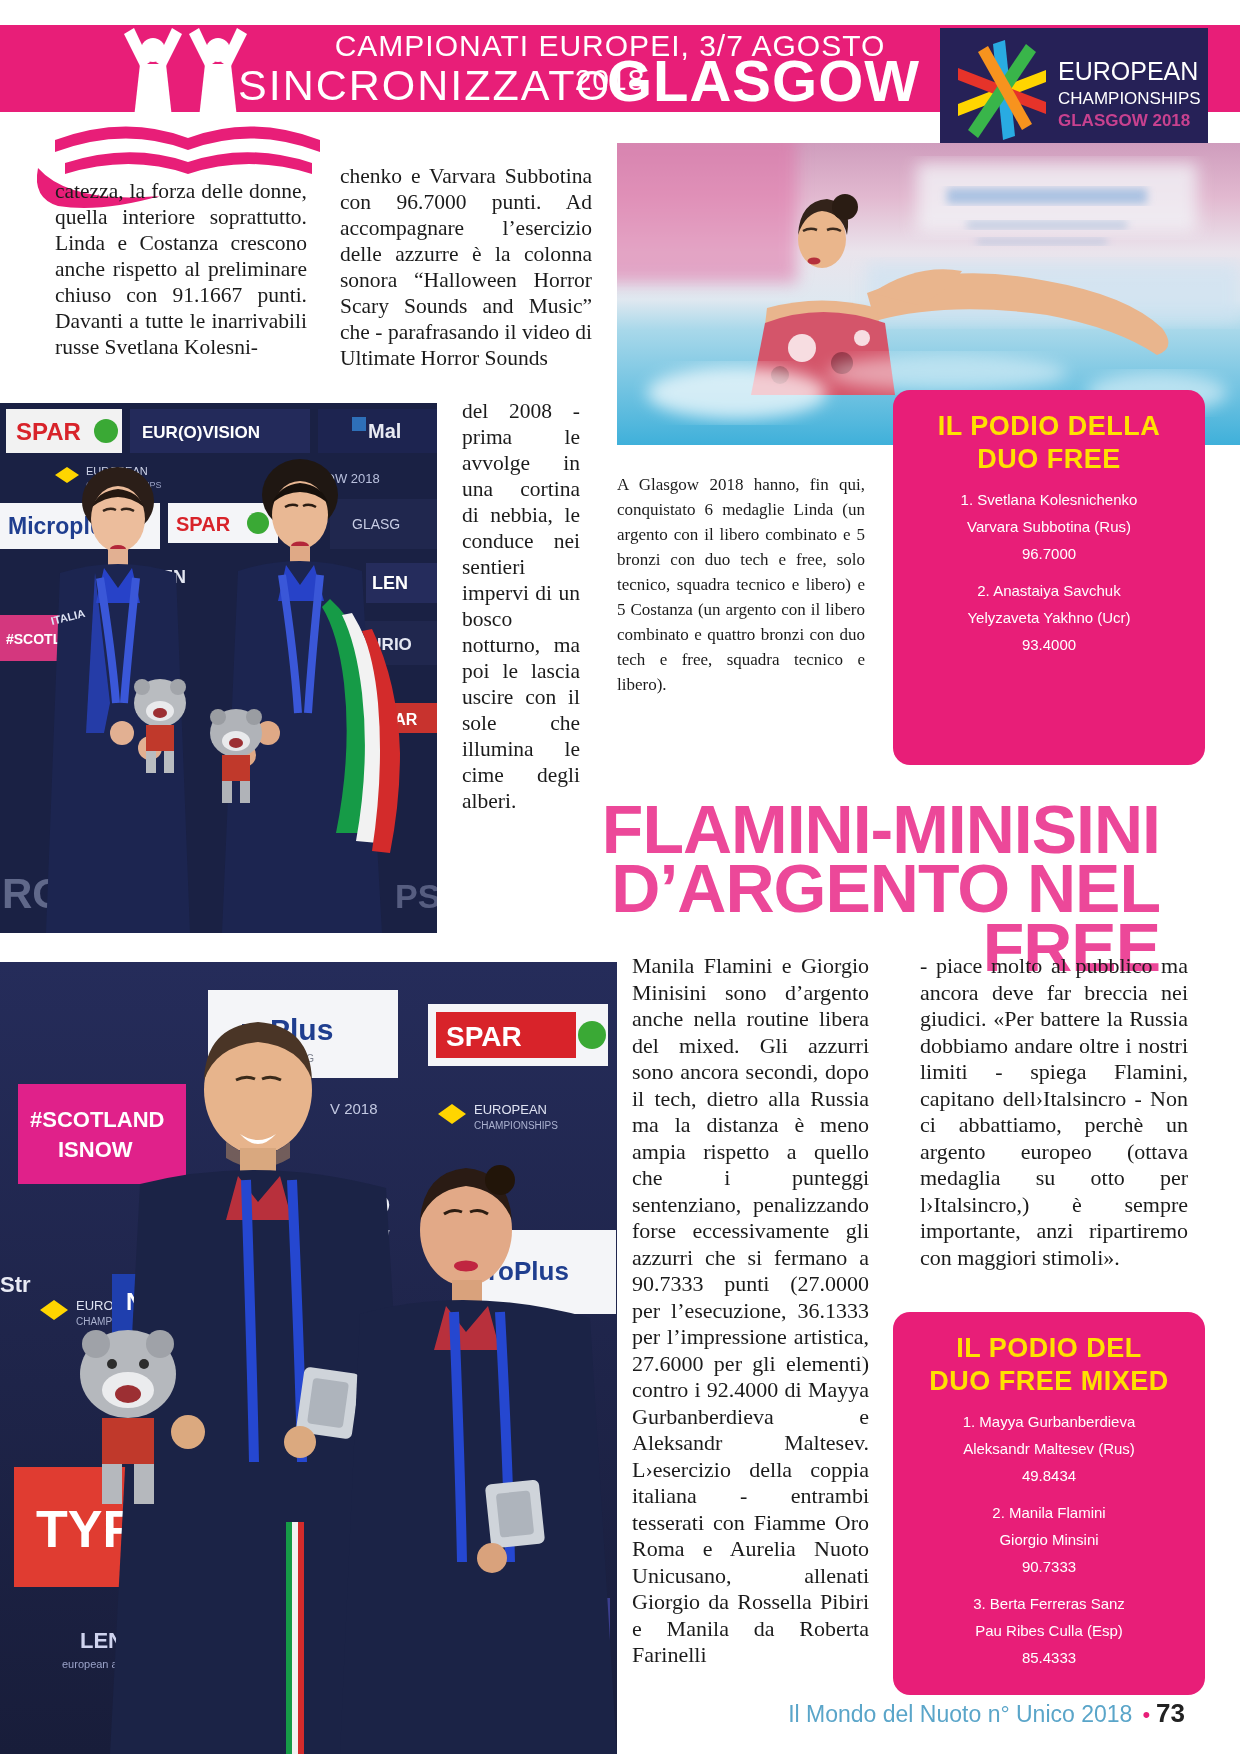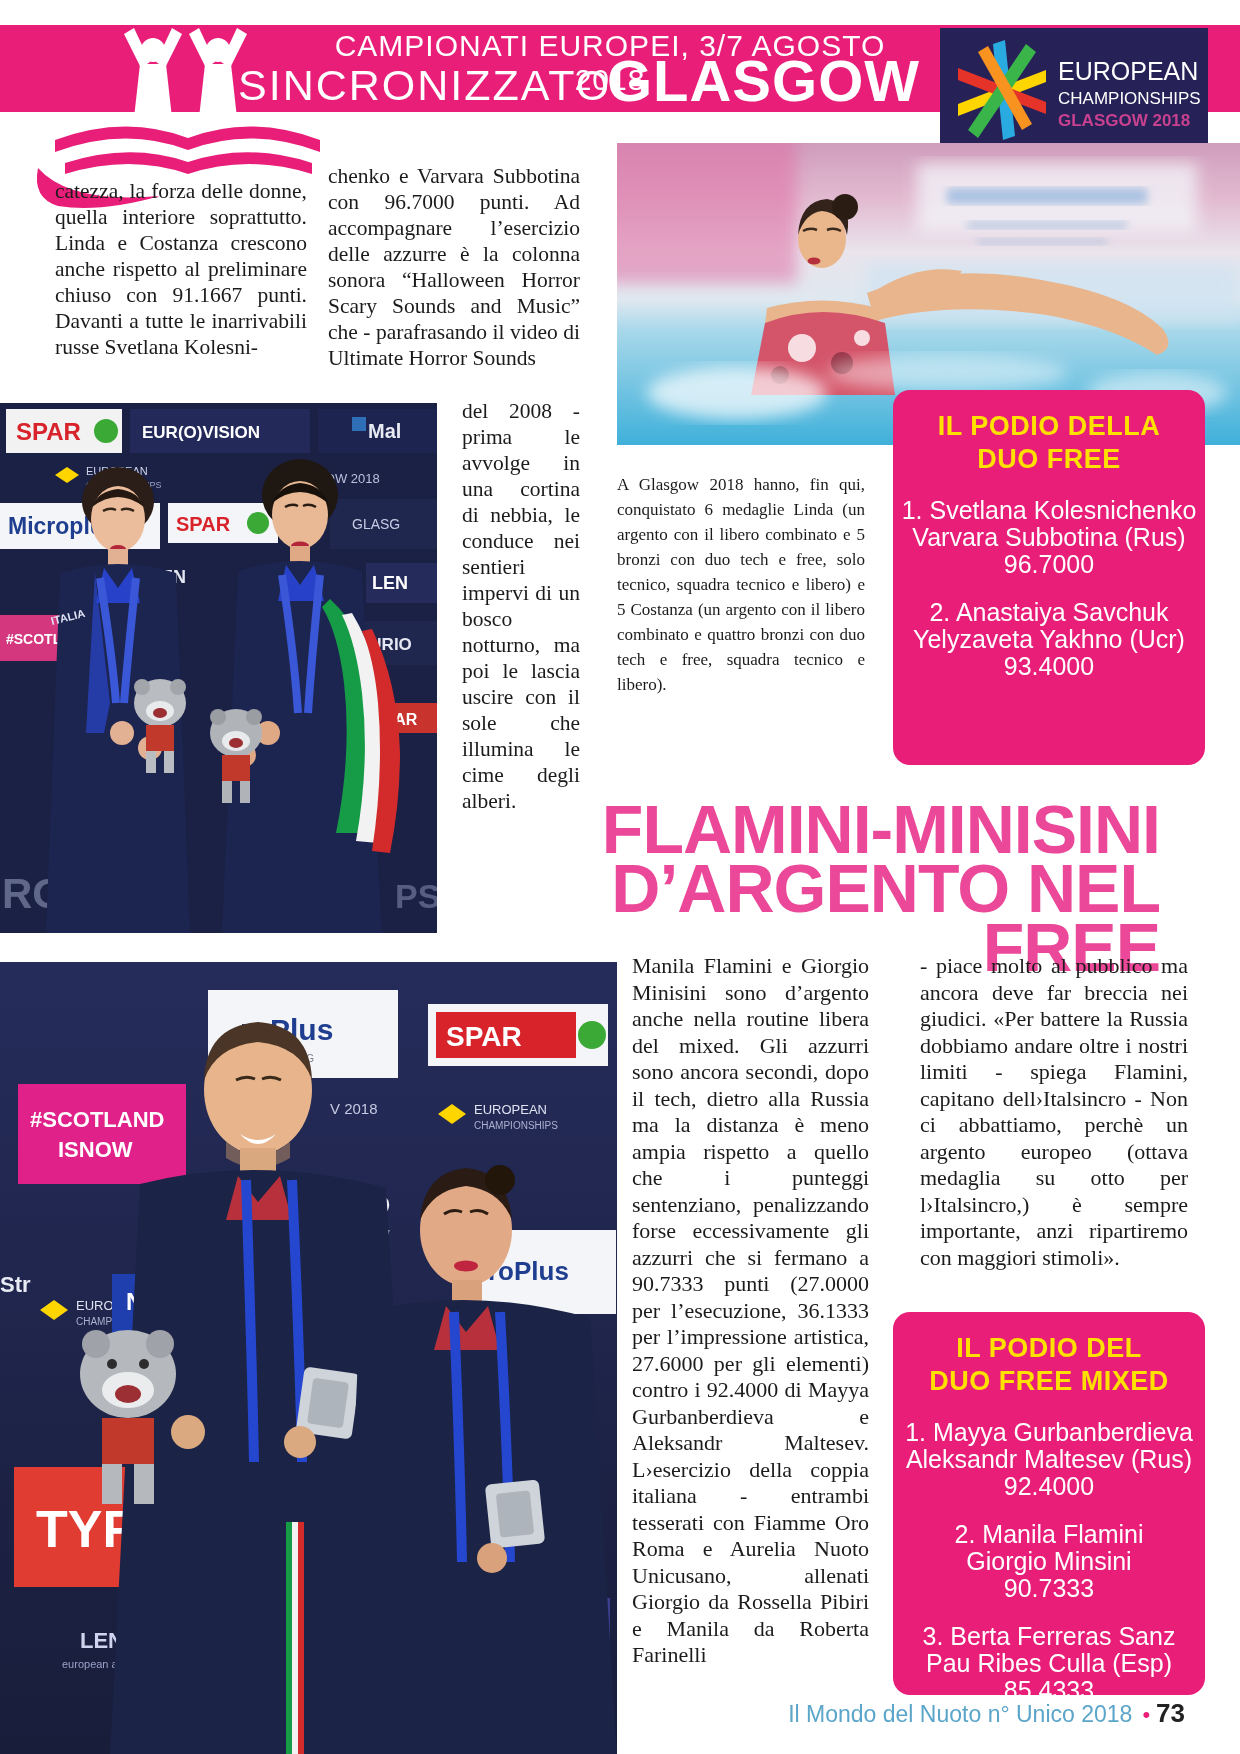--- a/index.html
+++ b/index.html
@@ -18,21 +18,21 @@
   .serif{font-family:"Liberation Serif",serif;text-align:justify;color:#1b1b1b;}
   .t-top{font-size:21.5px;line-height:26px;}
   .t-mid{font-size:17px;line-height:25px;}
   .t-bot{font-size:22px;line-height:26.5px;}
   
   .headline{left:460px;top:800px;width:700px;text-align:right;color:#ec4899;
             font-family:"Liberation Sans",sans-serif;font-weight:bold;font-size:68px;line-height:59px;letter-spacing:-1px;}
   
   .podium-box{background:#E81E78;color:#fff;text-align:center;font-family:"Liberation Sans",sans-serif;border-radius:17px;}
   .podium-title{color:#FFE100;font-weight:bold;font-size:27px;line-height:33px;letter-spacing:.5px;padding-top:20px;}
-  .podium-entry{font-size:25px;line-height:27px;margin-top:21px;font-weight:400;}
+  .podium-entry{font-size:15px;line-height:27px;margin-top:10px;font-weight:400;}
   
   .footer{right:55px;top:1698px;font-family:"Liberation Sans",sans-serif;font-size:23px;color:#5AA5C9;}
   .footer .dot{color:#E81E78;font-size:22px;margin:0 6px 0 10px;}
   .footer .pg{color:#222;font-weight:bold;font-size:26px;}
   .photo{overflow:hidden;}
 </style>
 </head>
 <body>
 
 <div class="page">
@@ -115,21 +115,21 @@
       <path d="M186 88 Q193 84 200 87" stroke="#3a2a1e" stroke-width="2.5" fill="none"></path>
       <path d="M210 87 Q217 84 224 88" stroke="#3a2a1e" stroke-width="2.5" fill="none"></path>
       <path d="M255 150 Q300 120 345 128 Q330 150 300 162 Z" fill="#e9b58d"></path>
     </g>
     <ellipse cx="120" cy="250" rx="90" ry="26" fill="#ffffff" opacity=".7" filter="url(#b8)"></ellipse>
     <ellipse cx="330" cy="230" rx="120" ry="18" fill="#ffffff" opacity=".45" filter="url(#b8)"></ellipse>
     <ellipse cx="540" cy="250" rx="70" ry="20" fill="#ffffff" opacity=".5" filter="url(#b8)"></ellipse>
   </svg>
 
   <div class="abs serif t-top" style="left:55px;top:178px;width:252px">catezza, la forza delle donne, quella interiore soprattutto. Linda e Costanza crescono anche rispetto al preliminare chiuso con 91.1667 punti. Davanti a tutte le inarrivabili russe Svetlana Kolesni-</div>
-  <div class="abs serif t-top" style="left:328px;top:163px;width:252px">chenko e Varvara Subbotina con 96.7000 punti. Ad accompagnare l’esercizio delle azzurre è la colonna sonora “Halloween Horror Scary Sounds and Music” che - parafrasando il video di Ultimate Horror Sounds</div>
+  <div class="abs serif t-top" style="left:340px;top:163px;width:252px">chenko e Varvara Subbotina con 96.7000 punti. Ad accompagnare l’esercizio delle azzurre è la colonna sonora “Halloween Horror Scary Sounds and Music” che - parafrasando il video di Ultimate Horror Sounds</div>
   <div class="abs serif t-top" style="left:462px;top:398px;width:118px">del 2008 - prima le avvolge in una cortina di nebbia, le conduce nei sentieri impervi di un bosco notturno, ma poi le lascia uscire con il sole che illumina le cime degli alberi.</div>
   <div class="abs serif t-mid" style="left:617px;top:472px;width:248px">A Glasgow 2018 hanno, fin qui, conquistato 6 medaglie Linda (un argento con il libero combinato e 5 bronzi con duo tech e free, solo tecnico, squadra tecnico e libero) e 5 Costanza (un argento con il libero combinato e quattro bronzi con duo tech e free, squadra tecnico e libero).</div>
 
   <svg class="abs photo" style="left:0;top:403px" width="437" height="530" viewBox="0 0 437 530">
     <rect width="437" height="530" fill="#1a2144"></rect>
     <g font-family="Liberation Sans, sans-serif">
       <rect x="6" y="6" width="116" height="44" fill="#f2f2f2"></rect>
       <text x="16" y="37" font-size="24" font-weight="bold" fill="#d8232a">SPAR</text>
       <circle cx="106" cy="28" r="12" fill="#3aa935"></circle>
       <rect x="130" y="6" width="180" height="44" fill="#232a5a"></rect>
@@ -349,21 +349,21 @@
   <div class="abs serif t-bot" style="left:920px;top:953px;width:268px">- piace molto al pubblico ma ancora deve far breccia nei giudici. «Per battere la Russia dobbiamo andare oltre i nostri limiti - spiega Flamini, capitano dell›Italsincro - Non ci abbattiamo, perchè un argento europeo (ottava medaglia su otto per l›Italsincro,) è sempre importante, anzi ripartiremo con maggiori stimoli».</div>
 
   <div class="abs podium-box" style="left:893px;top:1312px;width:312px;height:383px">
     <div class="podium-title">
       <div>IL PODIO DEL</div>
       <div>DUO FREE MIXED</div>
     </div>
     <div class="podium-entry">
       <div>1. Mayya Gurbanberdieva</div>
       <div>Aleksandr Maltesev (Rus)</div>
-      <div>92.4000</div>
+      <div>49.8434</div>
     </div>
     <div class="podium-entry">
       <div>2. Manila Flamini</div>
       <div>Giorgio Minsini</div>
       <div>90.7333</div>
     </div>
     <div class="podium-entry">
       <div>3. Berta Ferreras Sanz</div>
       <div>Pau Ribes Culla (Esp)</div>
       <div>85.4333</div>

